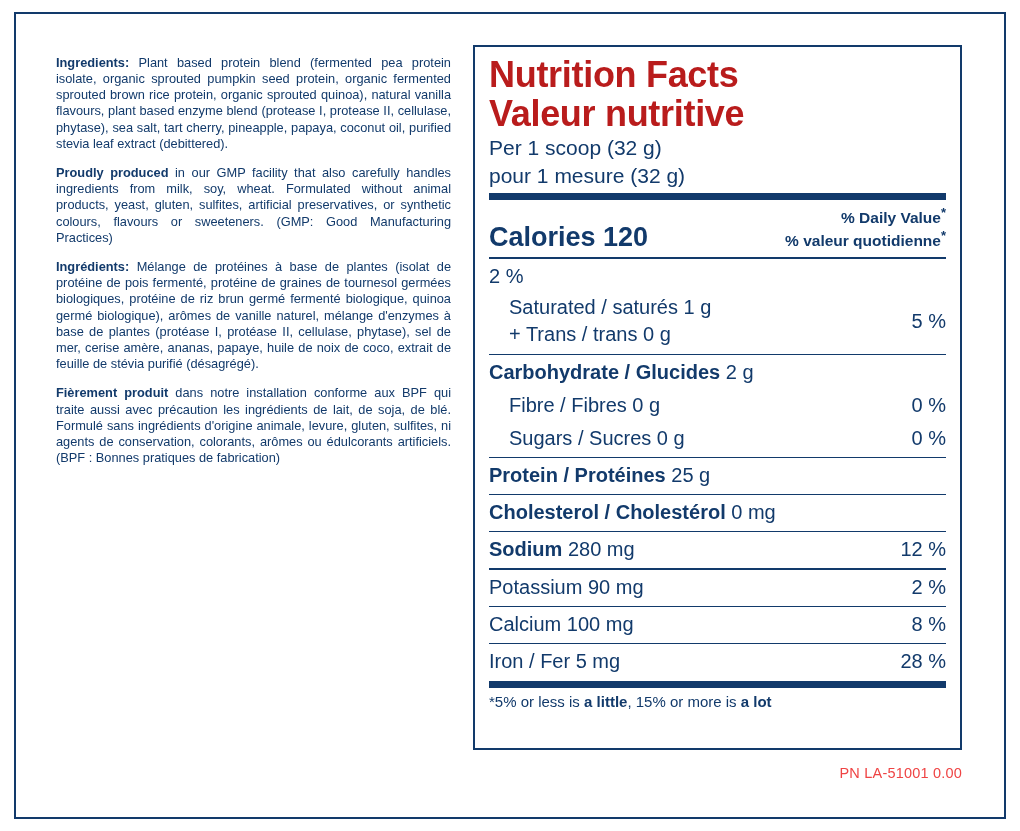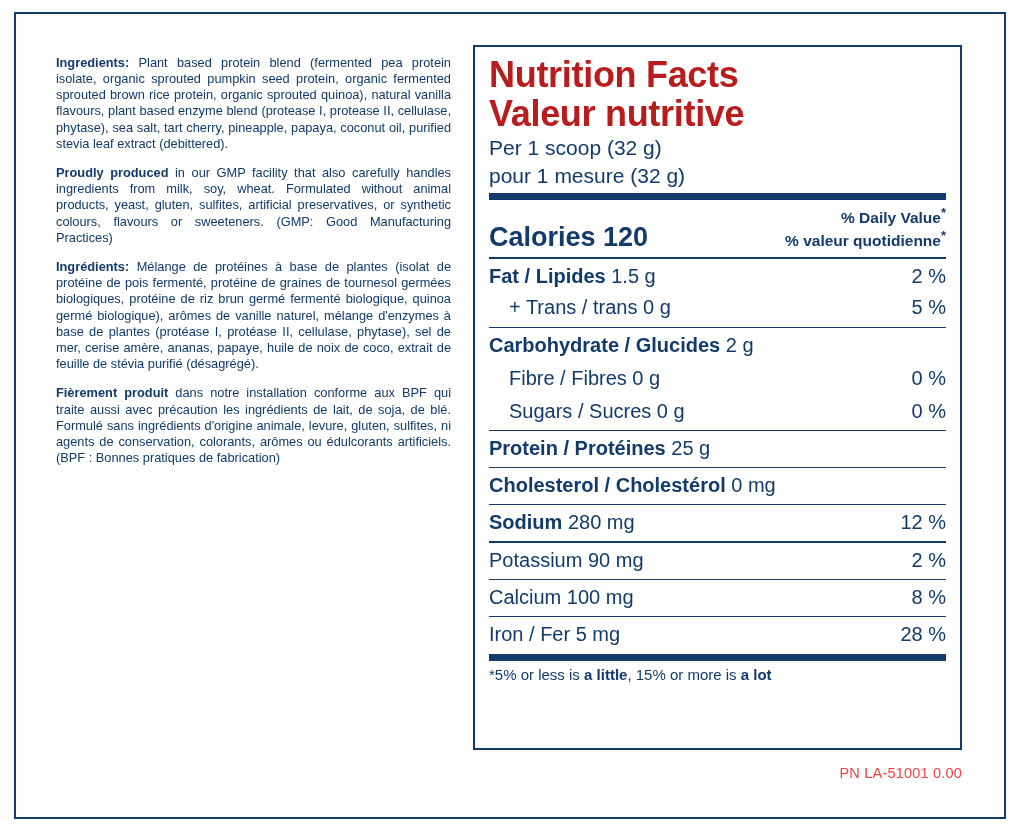--- a/index.html
+++ b/index.html
@@ -196,26 +196,26 @@
         <div class="cal-label">Calories 120</div>
         <div class="dv-head">
           <div><span>% Daily Value</span><sup>*</sup></div>
           <div><span>% valeur quotidienne</span><sup>*</sup></div>
         </div>
       </div>
 
       <div class="rule-med"></div>
 
       <div class="nf-line">
-        <span class="nm"><b>Fat / Lipides</b><span> 1.5 g</span></span>
         <span class="pct">2 %</span>
       </div>
 
       <div class="two-line-block">
         <div class="lines">
+          <div>Saturated / saturés 1 g</div>
           <div>+ Trans / trans 0 g</div>
         </div>
         <div class="pct">5 %</div>
       </div>
 
       <div class="rule-thin"></div>
 
       <div class="nf-line">
         <span class="nm"><b>Carbohydrate / Glucides</b><span> 2 g</span></span>
         <span class="pct"></span>

